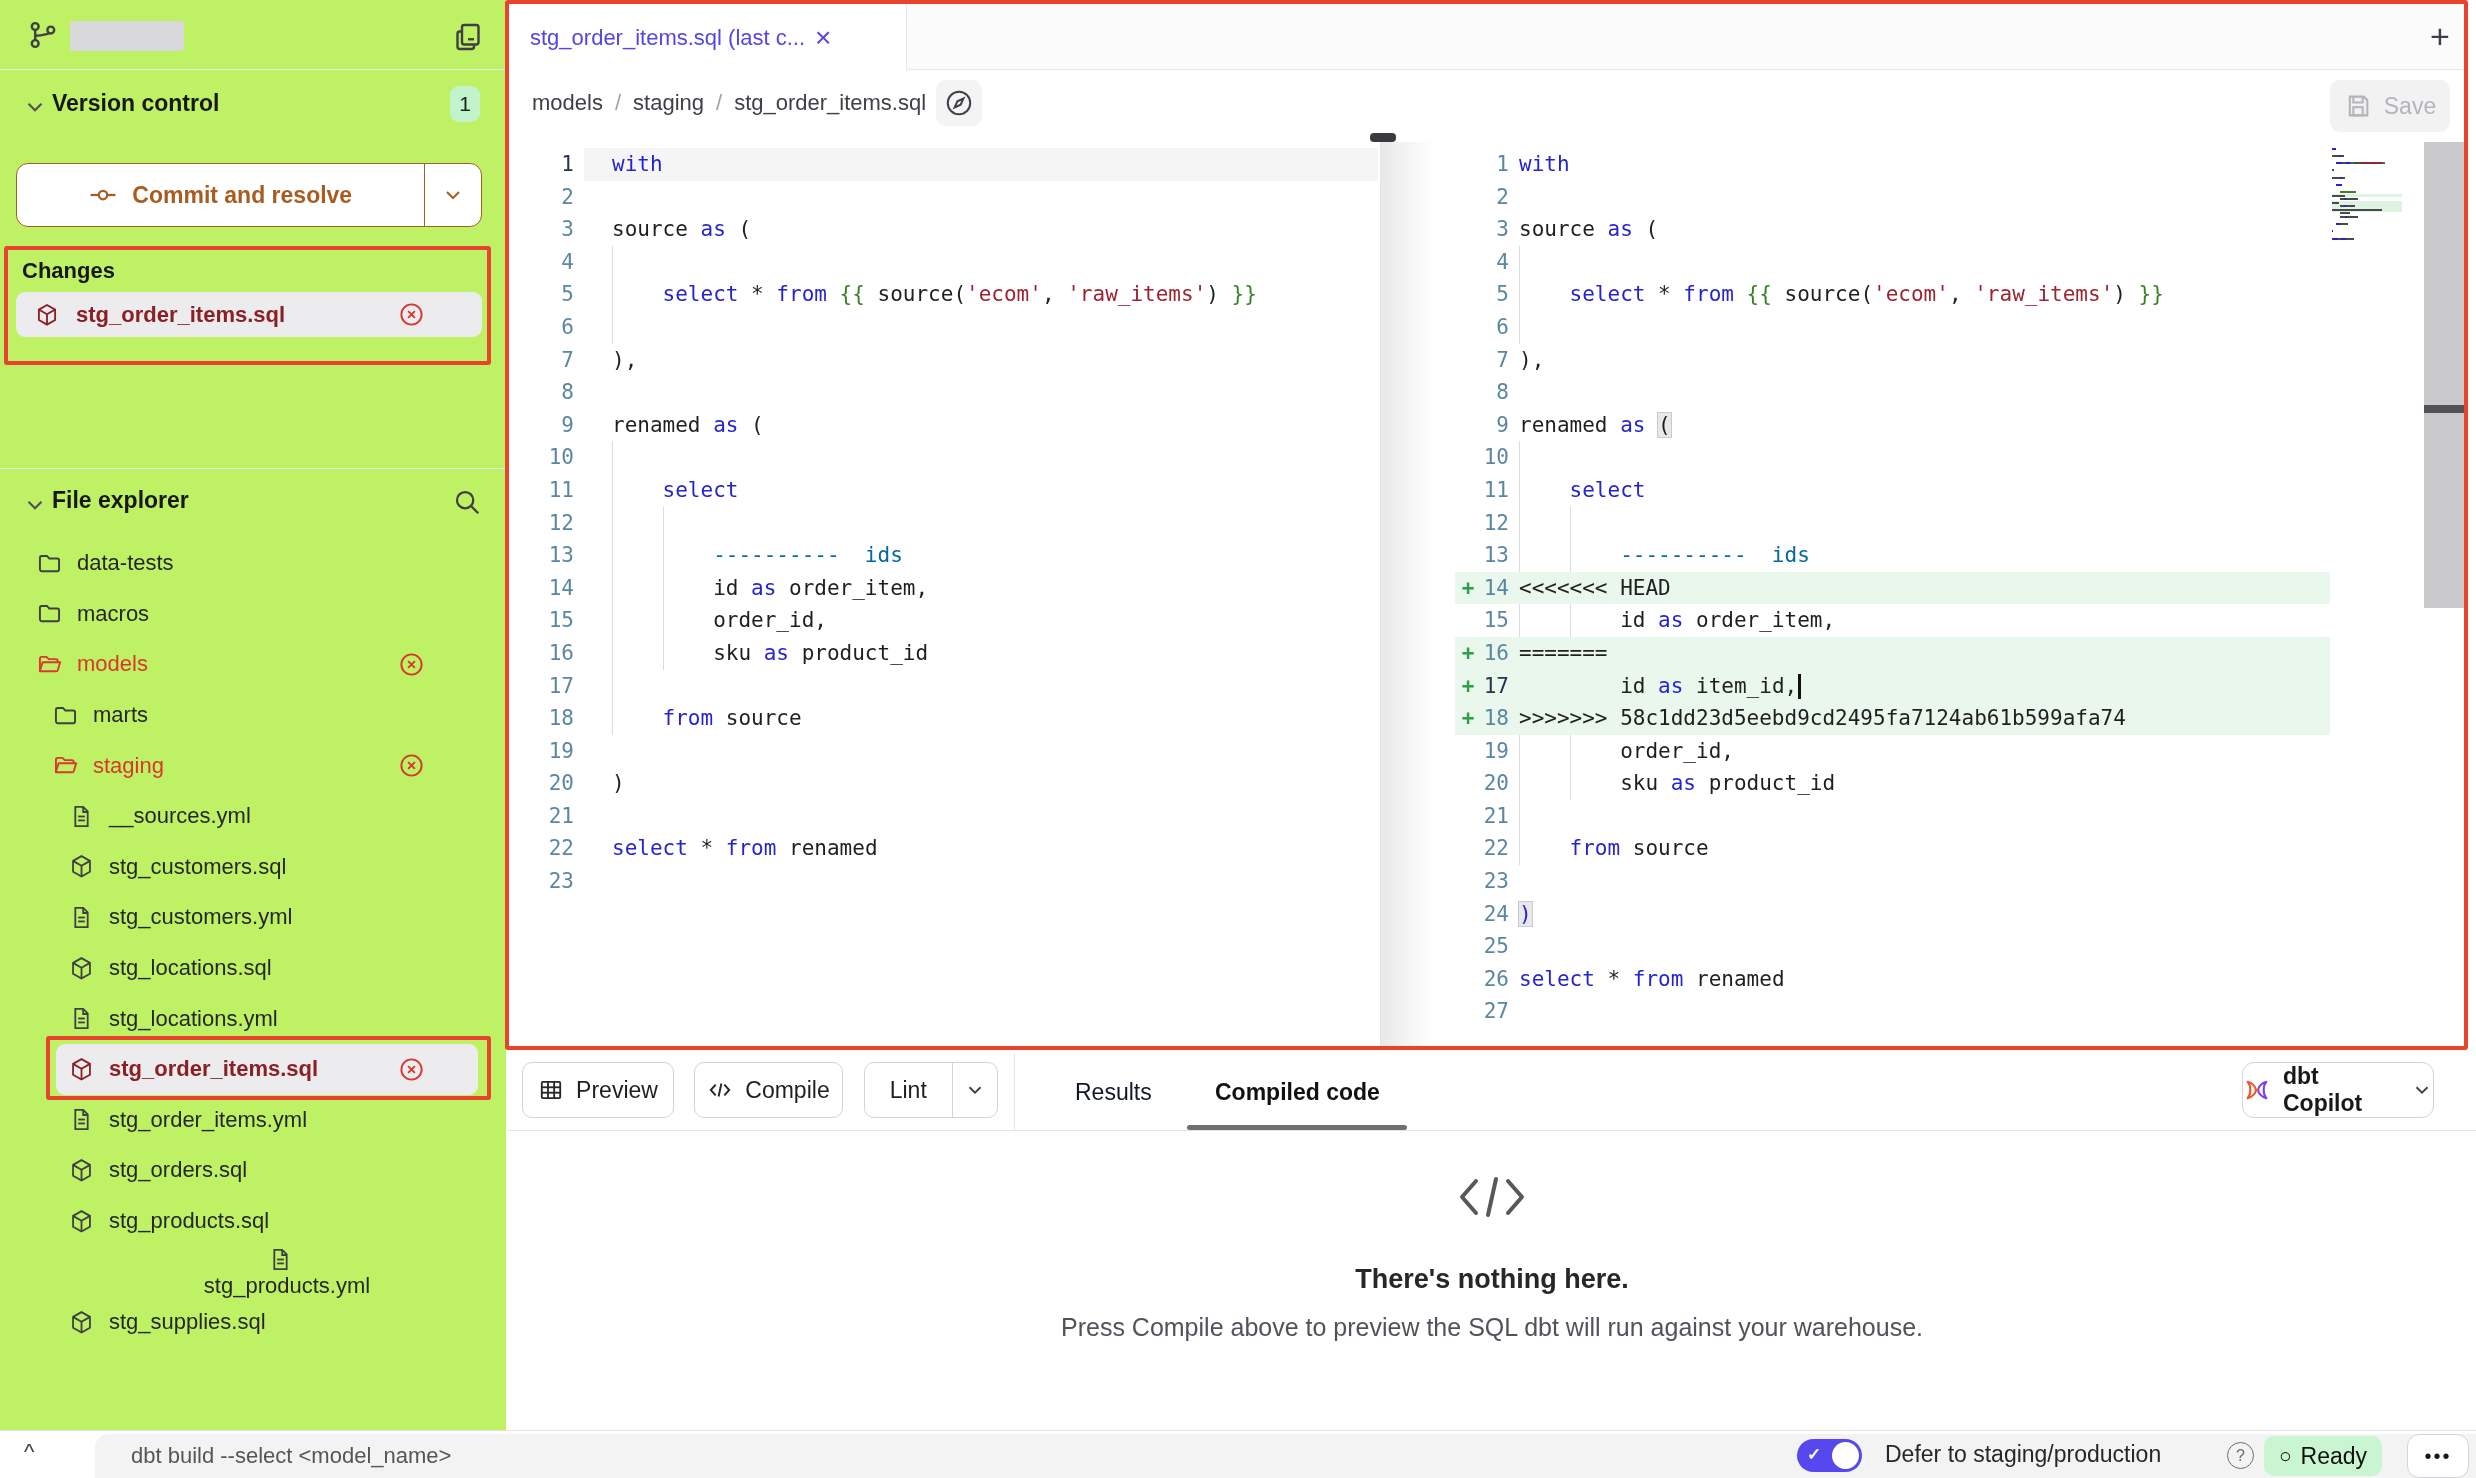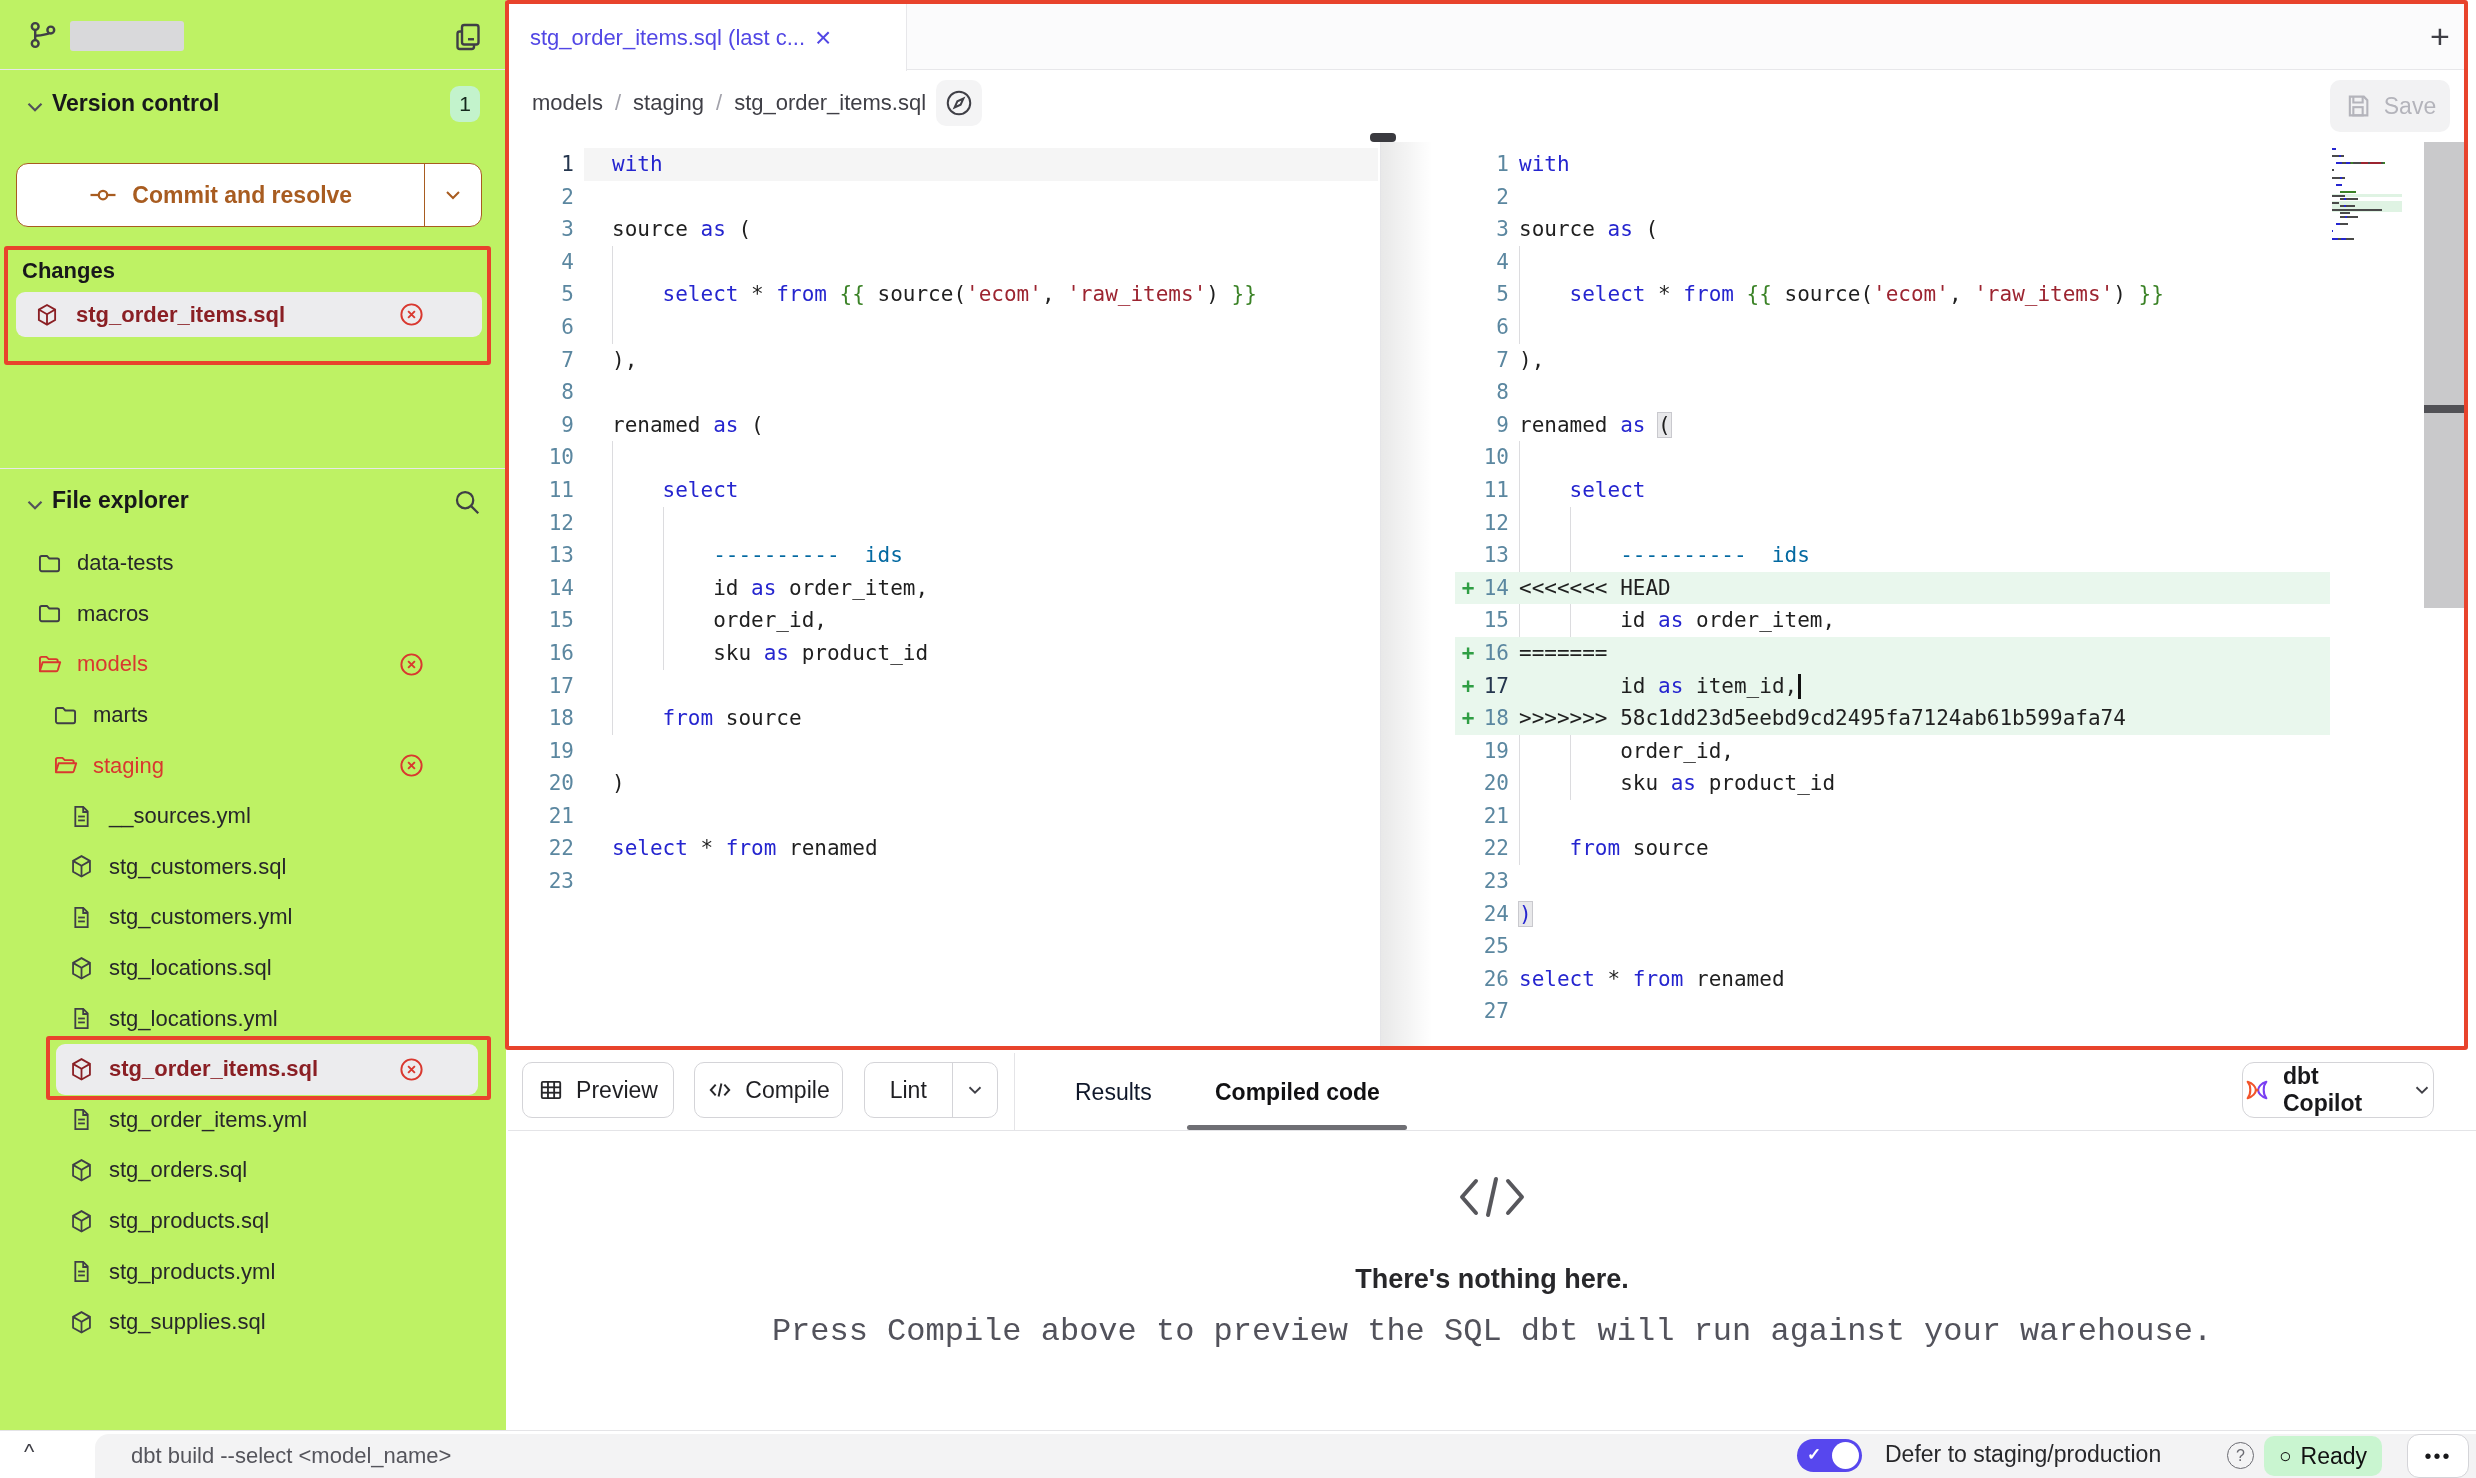--- a/index.html
+++ b/index.html
@@ -127,21 +127,21 @@
   .res-underline { position:absolute; left:679px; top:72px; width:220px; height:5px; background:#6f6f74; border-radius:3px; }
   .copilot-btn { position:absolute; left:1734px; top:9px; width:192px; height:56px; border:1.5px solid #d4d4d8; border-radius:12px;
                  background:#fff; display:flex; align-items:center; justify-content:center; gap:12px; font-size:23px; font-weight:600;
                  color:#18181b; cursor:pointer; }
 
   
   .results { position:absolute; left:508px; top:1132px; width:1968px; height:298px; background:#fff; }
   .empty { position:absolute; left:0; top:40px; width:100%; text-align:center; }
   .empty-icon { display:inline-block; }
   .empty-title { margin-top:38px; font-size:27px; font-weight:700; color:#27272a; }
-  .empty-sub { margin-top:18px; font-size:32px; color:#52525b;font-family:Liberation Mono, monospace; }
+  .empty-sub { margin-top:18px; font-size:25px; color:#52525b; }
 
   
   .statusbar { position:absolute; left:0; top:1430px; width:2476px; height:48px; background:#fff; border-top:1px solid #e4e4e7; }
   .sb-caret { position:absolute; left:24px; top:8px; font-size:22px; color:#3f3f46; cursor:pointer; }
   .cmd-panel { position:absolute; left:95px; top:3px; width:2381px; height:45px; background:#f3f3f4; border-top-left-radius:14px; }
   .cmd-placeholder { position:absolute; left:36px; top:9px; font-size:22px; color:#55555c; }
   .defer-toggle { position:absolute; left:1702px; top:5px; width:65px; height:33px; background:#5747ee; border-radius:17px; cursor:pointer; }
   .defer-toggle .check { position:absolute; left:10px; top:5px; color:#fff; font-size:17px; font-weight:700; }
   .defer-toggle .knob { position:absolute; right:3px; top:3px; width:27px; height:27px; background:#fff; border-radius:50%; }
   .defer-label { position:absolute; left:1790px; top:7px; font-size:23px; color:#27272a; }
@@ -389,21 +389,21 @@
         <div class="fx-row" style="padding-left: 68px;">
           <span class="fx-icon">
             <svg width="27" height="27" viewBox="0 0 24 24" fill="none" stroke="currentColor" stroke-width="1.6">
               <path d="M12 2.8l7.5 4.2v9.6L12 20.9l-7.5-4.3V7z"></path>
               <path d="M4.8 7.2L12 11.3l7.2-4.1"></path>
               <line x1="12" y1="11.3" x2="12" y2="20.6"></line>
             </svg>
           </span>
           <span>stg_products.sql</span>
         </div>
-        <div class="fx-row" style="padding-left: 68px;">
+        <div class="fx-row" style="padding-left: 68px; flex-direction: column;">
           <span class="fx-icon">
             <svg width="27" height="27" viewBox="0 0 24 24" fill="none" stroke="currentColor" stroke-width="1.6">
               <path d="M6.5 3.5h7l4 4v13h-11v-17z"></path>
               <path d="M13.5 3.5V8h4"></path>
               <line x1="9" y1="12" x2="15" y2="12"></line>
               <line x1="9" y1="15.5" x2="15" y2="15.5"></line>
             </svg>
           </span>
           <span>stg_products.yml</span>
         </div>

